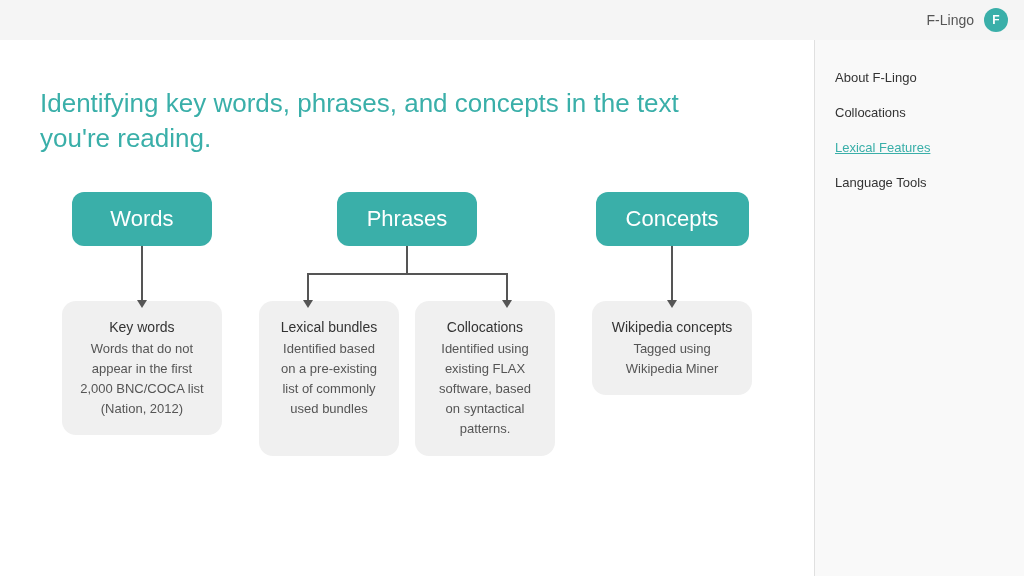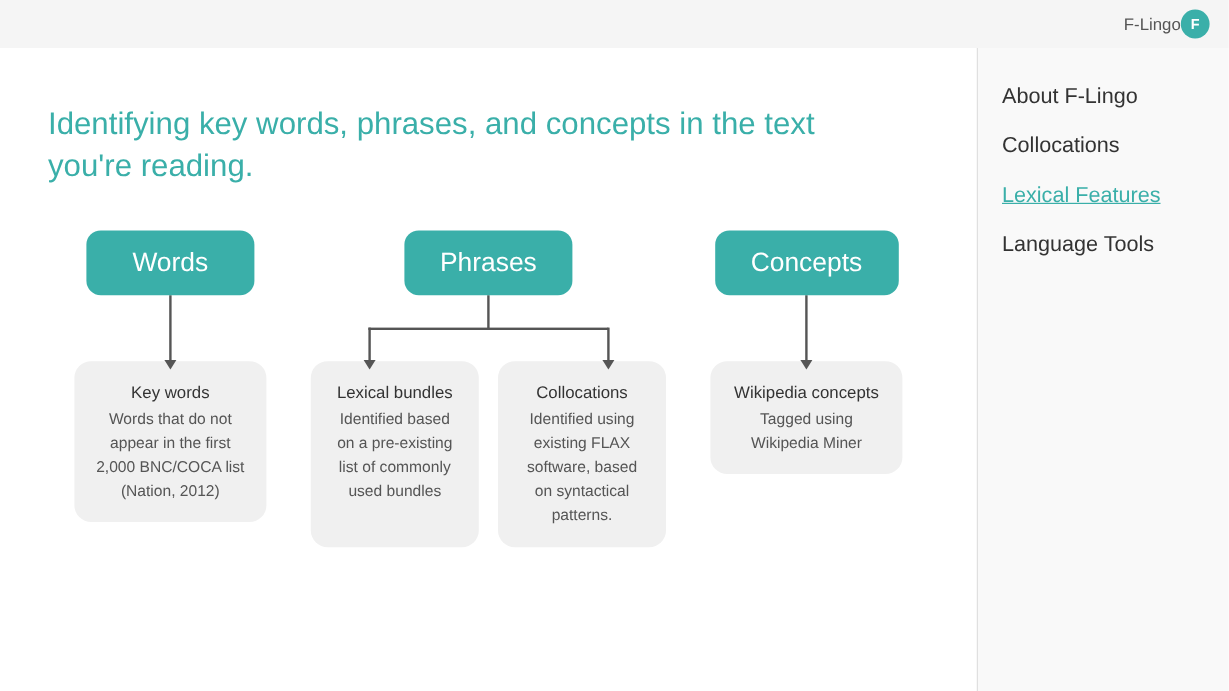--- a/index.html
+++ b/index.html
@@ -21,21 +21,21 @@
       background: #f5f5f5;
       display: flex;
       align-items: center;
       justify-content: flex-end;
       padding-right: 16px;
       z-index: 10;
     }
     .topbar-brand {
       display: flex;
       align-items: center;
-      gap: 0;
+      gap: 10px;
     }
     .topbar-brand-text {
       font-size: 14px;
       color: #555;
     }
     .brand-icon {
       width: 24px;
       height: 24px;
       background: #3aafa9;
       border-radius: 50%;
@@ -54,21 +54,21 @@
       right: 0;
       width: 210px;
       background: #f9f9f9;
       height: 536px;
       border-left: 1px solid #e0e0e0;
       padding-top: 20px;
       z-index: 5;
     }
     .nav-item {
       padding: 10px 20px;
-      font-size: 18px;
+      font-size: 13px;
       color: #333;
       cursor: pointer;
     }
     .nav-item.active {
       color: #3aafa9;
       text-decoration: underline;
     }
 
     
     .main {

